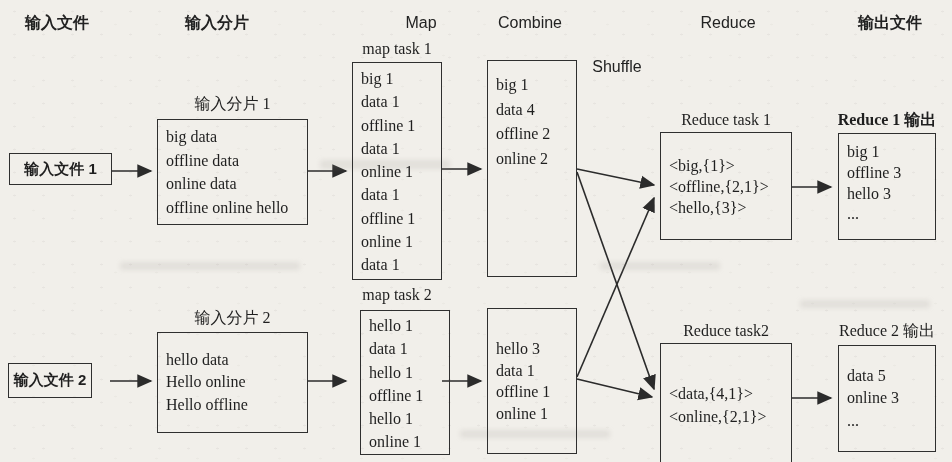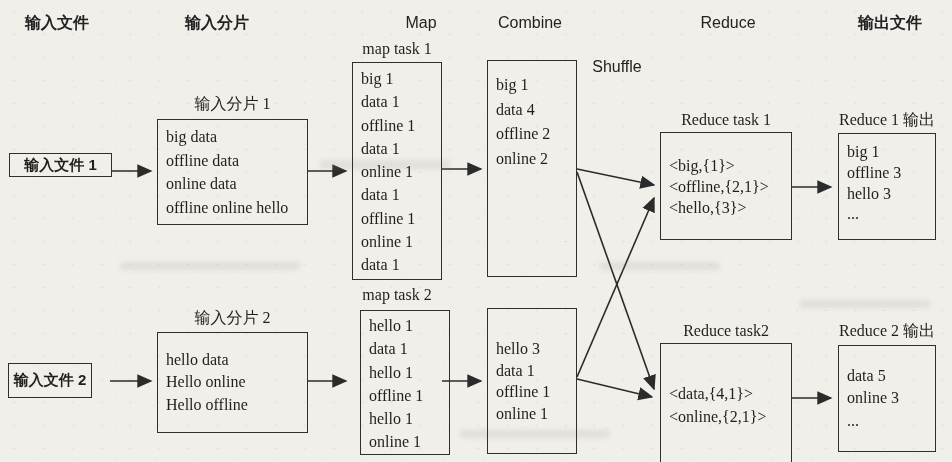--- a/index.html
+++ b/index.html
@@ -88,27 +88,27 @@
   <div class="hdr cjk" style="left:217px;">输入分片</div>
   <div class="hdr" style="left:395px;margin-left:26px;">Map</div>
   <div class="hdr" style="left:530px;">Combine</div>
   <div class="hdr" style="left:617px;margin-top:44px;">Shuffle</div>
   <div class="hdr" style="left:728px;">Reduce</div>
   <div class="hdr cjk" style="left:890px;">输出文件</div>
 
   <div class="sublabel" style="left:352px;top:40px;width:90px;">map task 1</div>
   <div class="sublabel" style="left:157px;top:95px;width:151px;">输入分片 1</div>
   <div class="sublabel" style="left:660px;top:111px;width:132px;">Reduce task 1</div>
-  <div class="sublabel" style="left:833px;top:111px;width:108px;">Reduce 1 输出</div>
+  <div class="sublabel" style="left:833px;top:111px;width:108px;font-weight:bold;">Reduce 1 输出</div>
   <div class="sublabel" style="left:352px;top:286px;width:90px;">map task 2</div>
   <div class="sublabel" style="left:157px;top:309px;width:151px;">输入分片 2</div>
   <div class="sublabel" style="left:660px;top:322px;width:132px;">Reduce task2</div>
   <div class="sublabel" style="left:833px;top:322px;width:108px;">Reduce 2 输出</div>
 
-  <div class="box single" id="input-file-1" style="left:9px;top:153px;width:103px;height:24px;">输入文件 1</div>
+  <div class="box single" id="input-file-1" style="left:9px;top:153px;width:103px;height:32px;">输入文件 1</div>
 
   <div class="box top-align" id="input-split-1" style="left:157px;top:119px;width:151px;height:106px;">
       <div class="line">big data</div>
       <div class="line">offline data</div>
       <div class="line">online data</div>
       <div class="line">offline online hello</div>
     </div>
 
   <div class="box top-align" id="map-task-1" style="left:352px;top:62px;width:90px;height:218px;">
       <div class="line">big 1</div>

